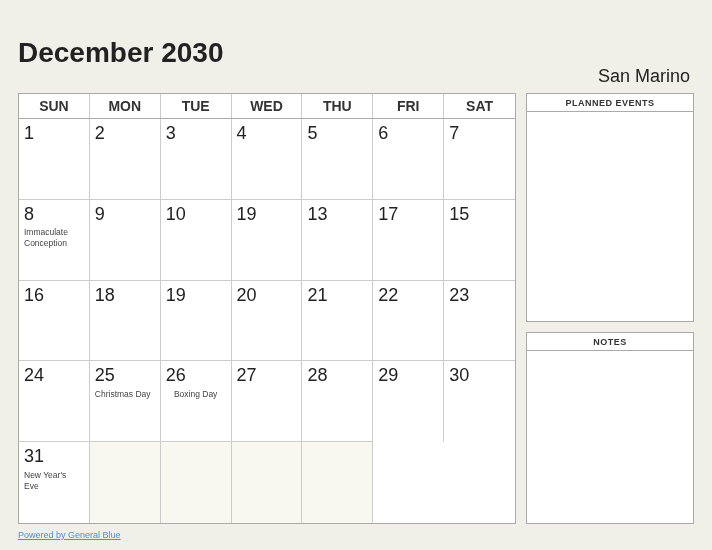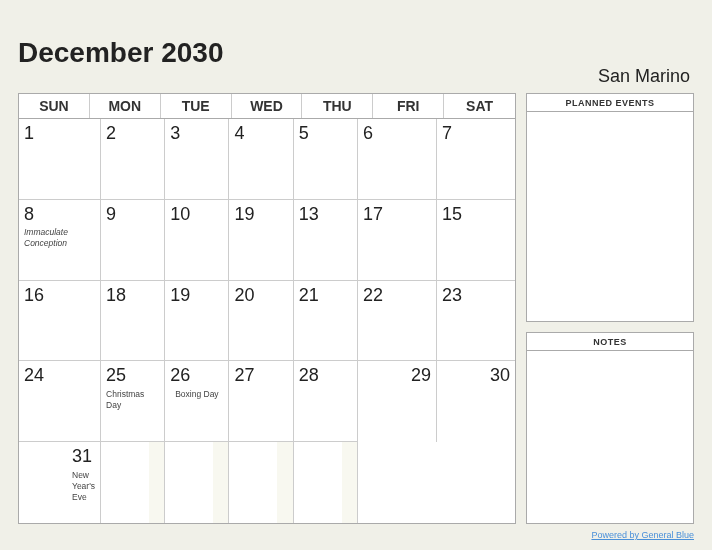--- a/index.html
+++ b/index.html
@@ -73,21 +73,21 @@
     .calendar-cell {
       border-right: 1px solid #ccc;
       border-bottom: 1px solid #ccc;
       padding: 4px 5px 2px 5px;
       display: flex;
       flex-direction: column;
       min-height: 72px;
       position: relative;
     }
     .calendar-cell:nth-child(7n) { border-right: none; }
-    .calendar-cell.last-row { border-bottom: none; margin-left: 48px; }
+    .calendar-cell.last-row { border-bottom: none; }
     .calendar-cell.empty { background: #f8f8f0; }
     .cell-date {
       font-size: 18px;
       font-weight: normal;
       color: #222;
       line-height: 1.2;
     }
     .cell-event {
       font-size: 8.5px;
       color: #444;
@@ -119,21 +119,20 @@
       font-weight: bold;
       color: #333;
       padding: 4px 0 3px 0;
       border-bottom: 1px solid #aaa;
       letter-spacing: 0.5px;
     }
     .box-content {
       flex: 1;
     }
     .footer {
-      text-align: right;
       margin-top: 6px;
       font-size: 9px;
     }
     .footer a {
       color: #4a90d9;
       text-decoration: underline;
     }
   </style>
 </head>
 <body>
@@ -171,21 +170,21 @@
             <div class="cell-date">5</div>
           </div>
           <div class="calendar-cell">
             <div class="cell-date">6</div>
           </div>
           <div class="calendar-cell">
             <div class="cell-date">7</div>
           </div>
           <div class="calendar-cell">
             <div class="cell-date">8</div>
-            <div class="cell-event" style="white-space: pre-line; font-style: italic;">Immaculate
+            <div class="cell-event" style="white-space: pre-line;">Immaculate
 Conception</div>
           </div>
           <div class="calendar-cell">
             <div class="cell-date">9</div>
           </div>
           <div class="calendar-cell">
             <div class="cell-date">10</div>
           </div>
           <div class="calendar-cell">
             <div class="cell-date">19</div>

